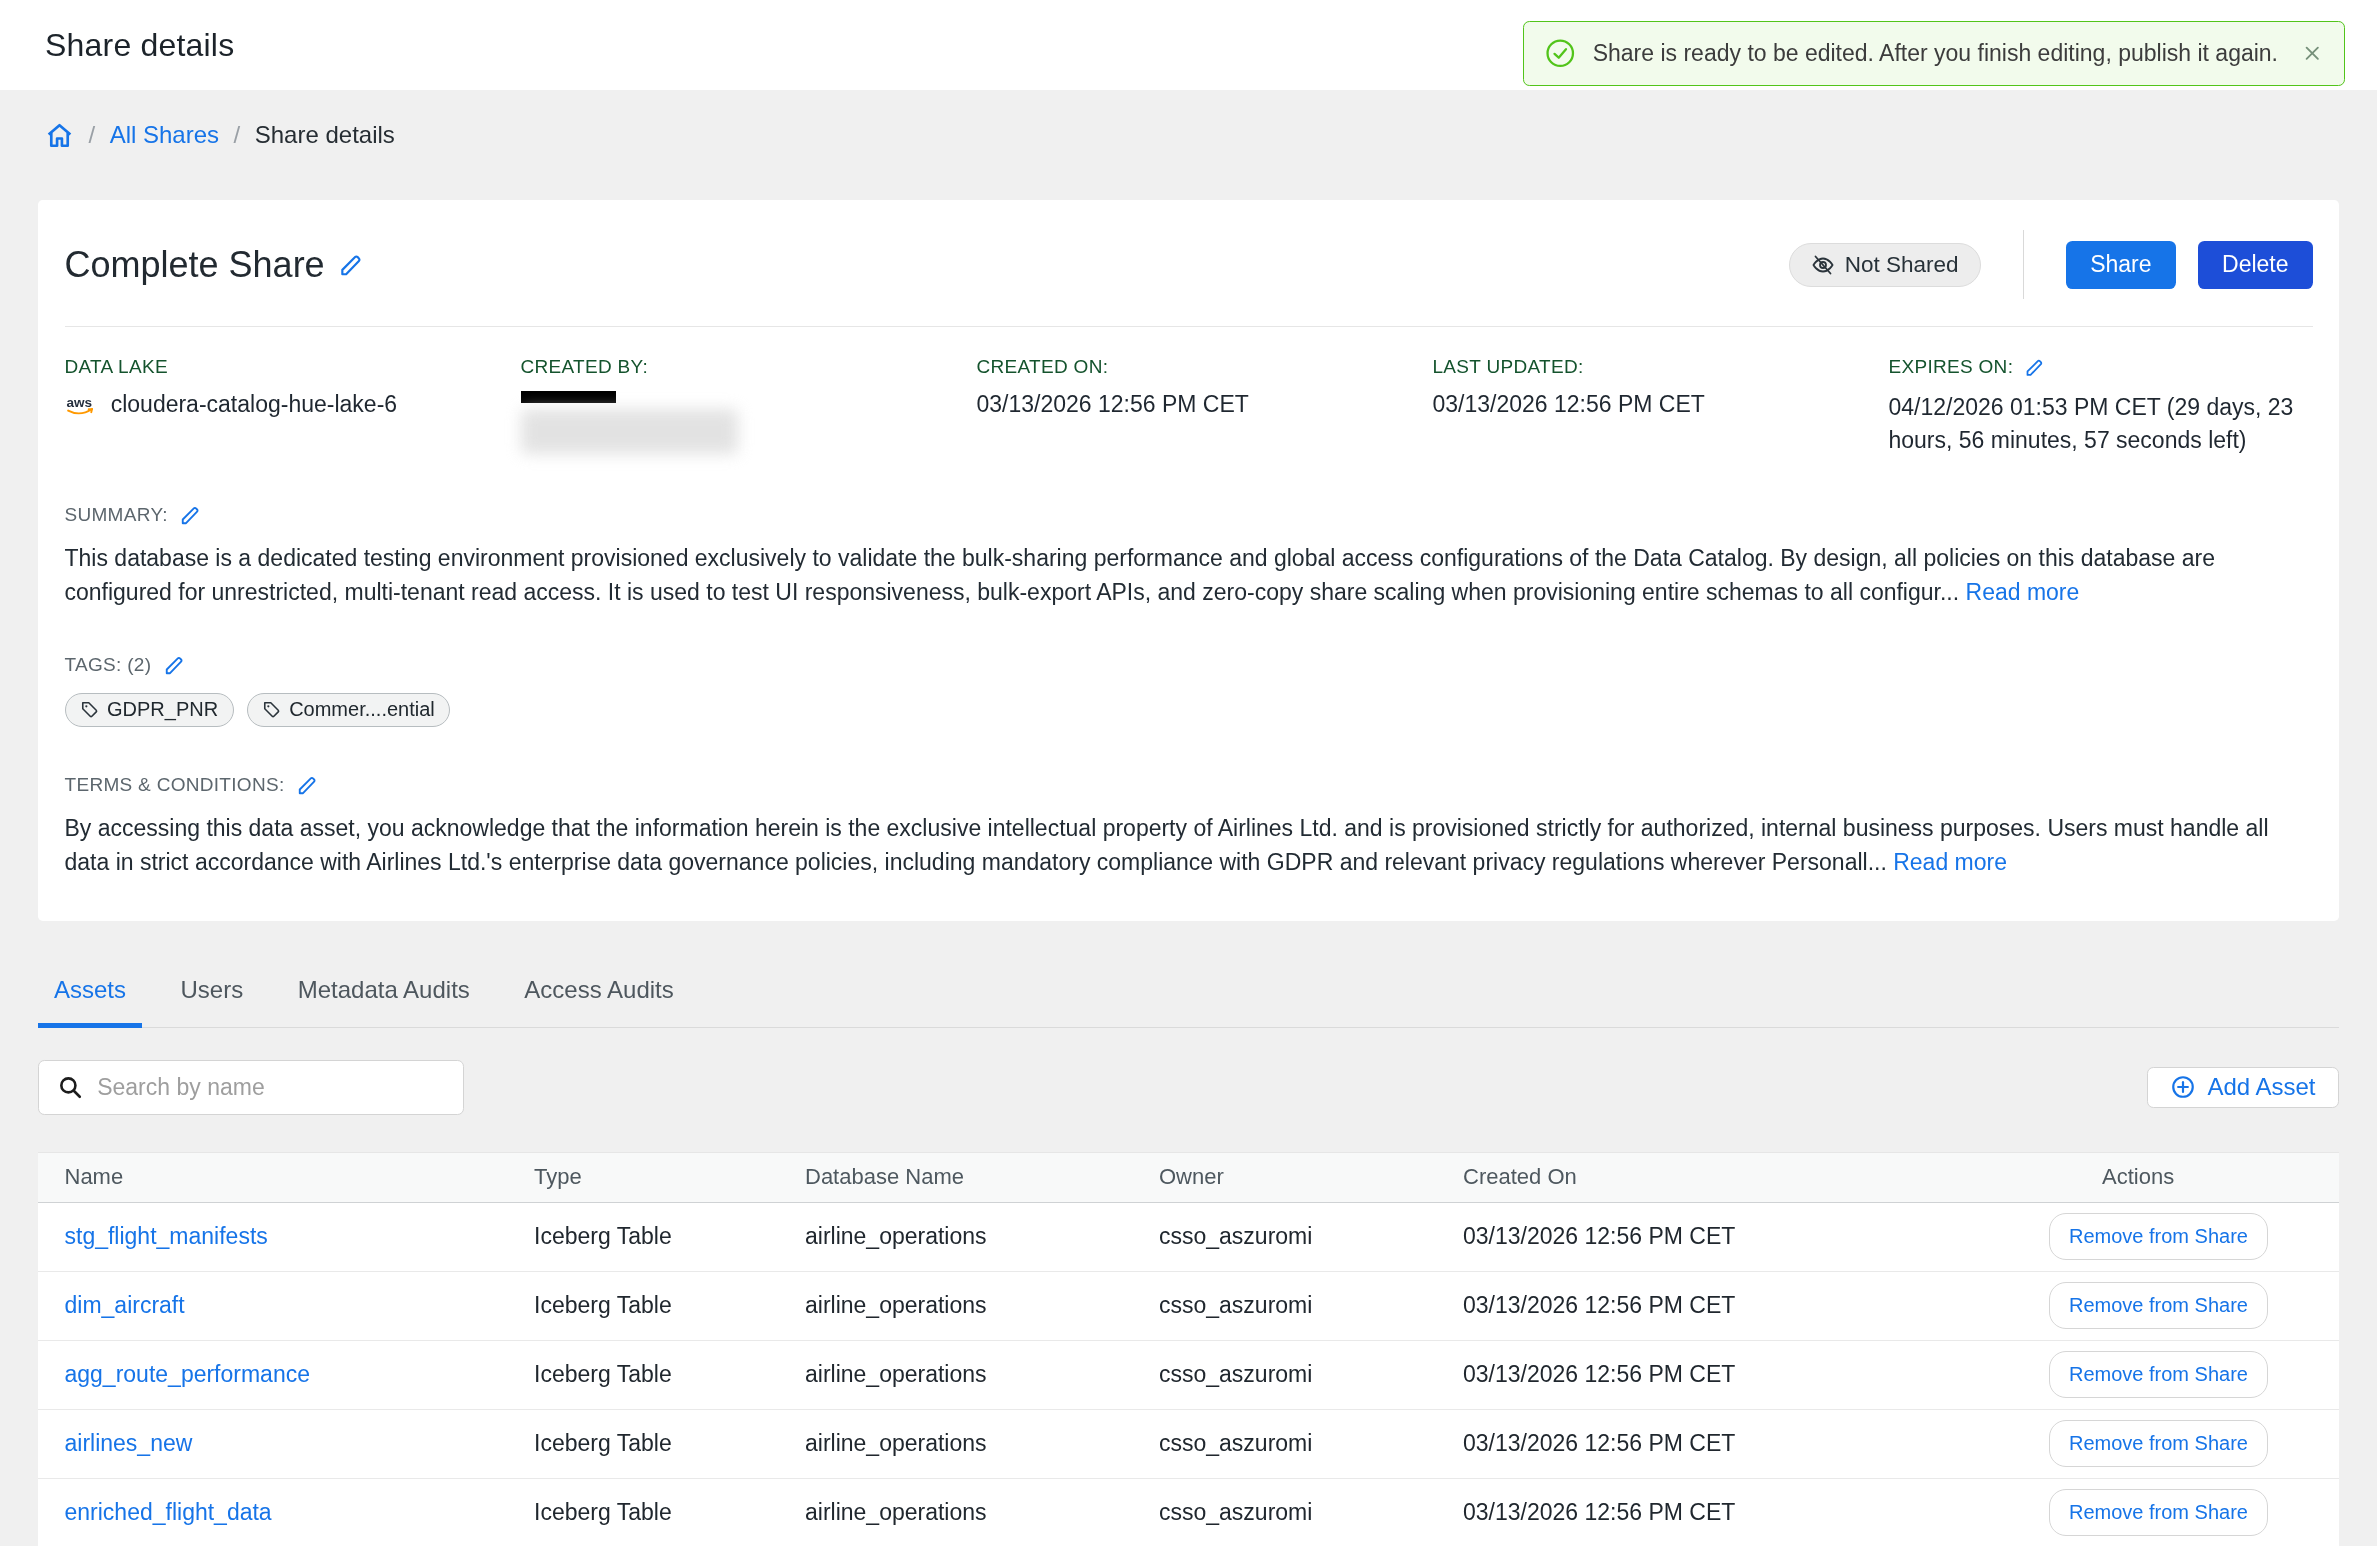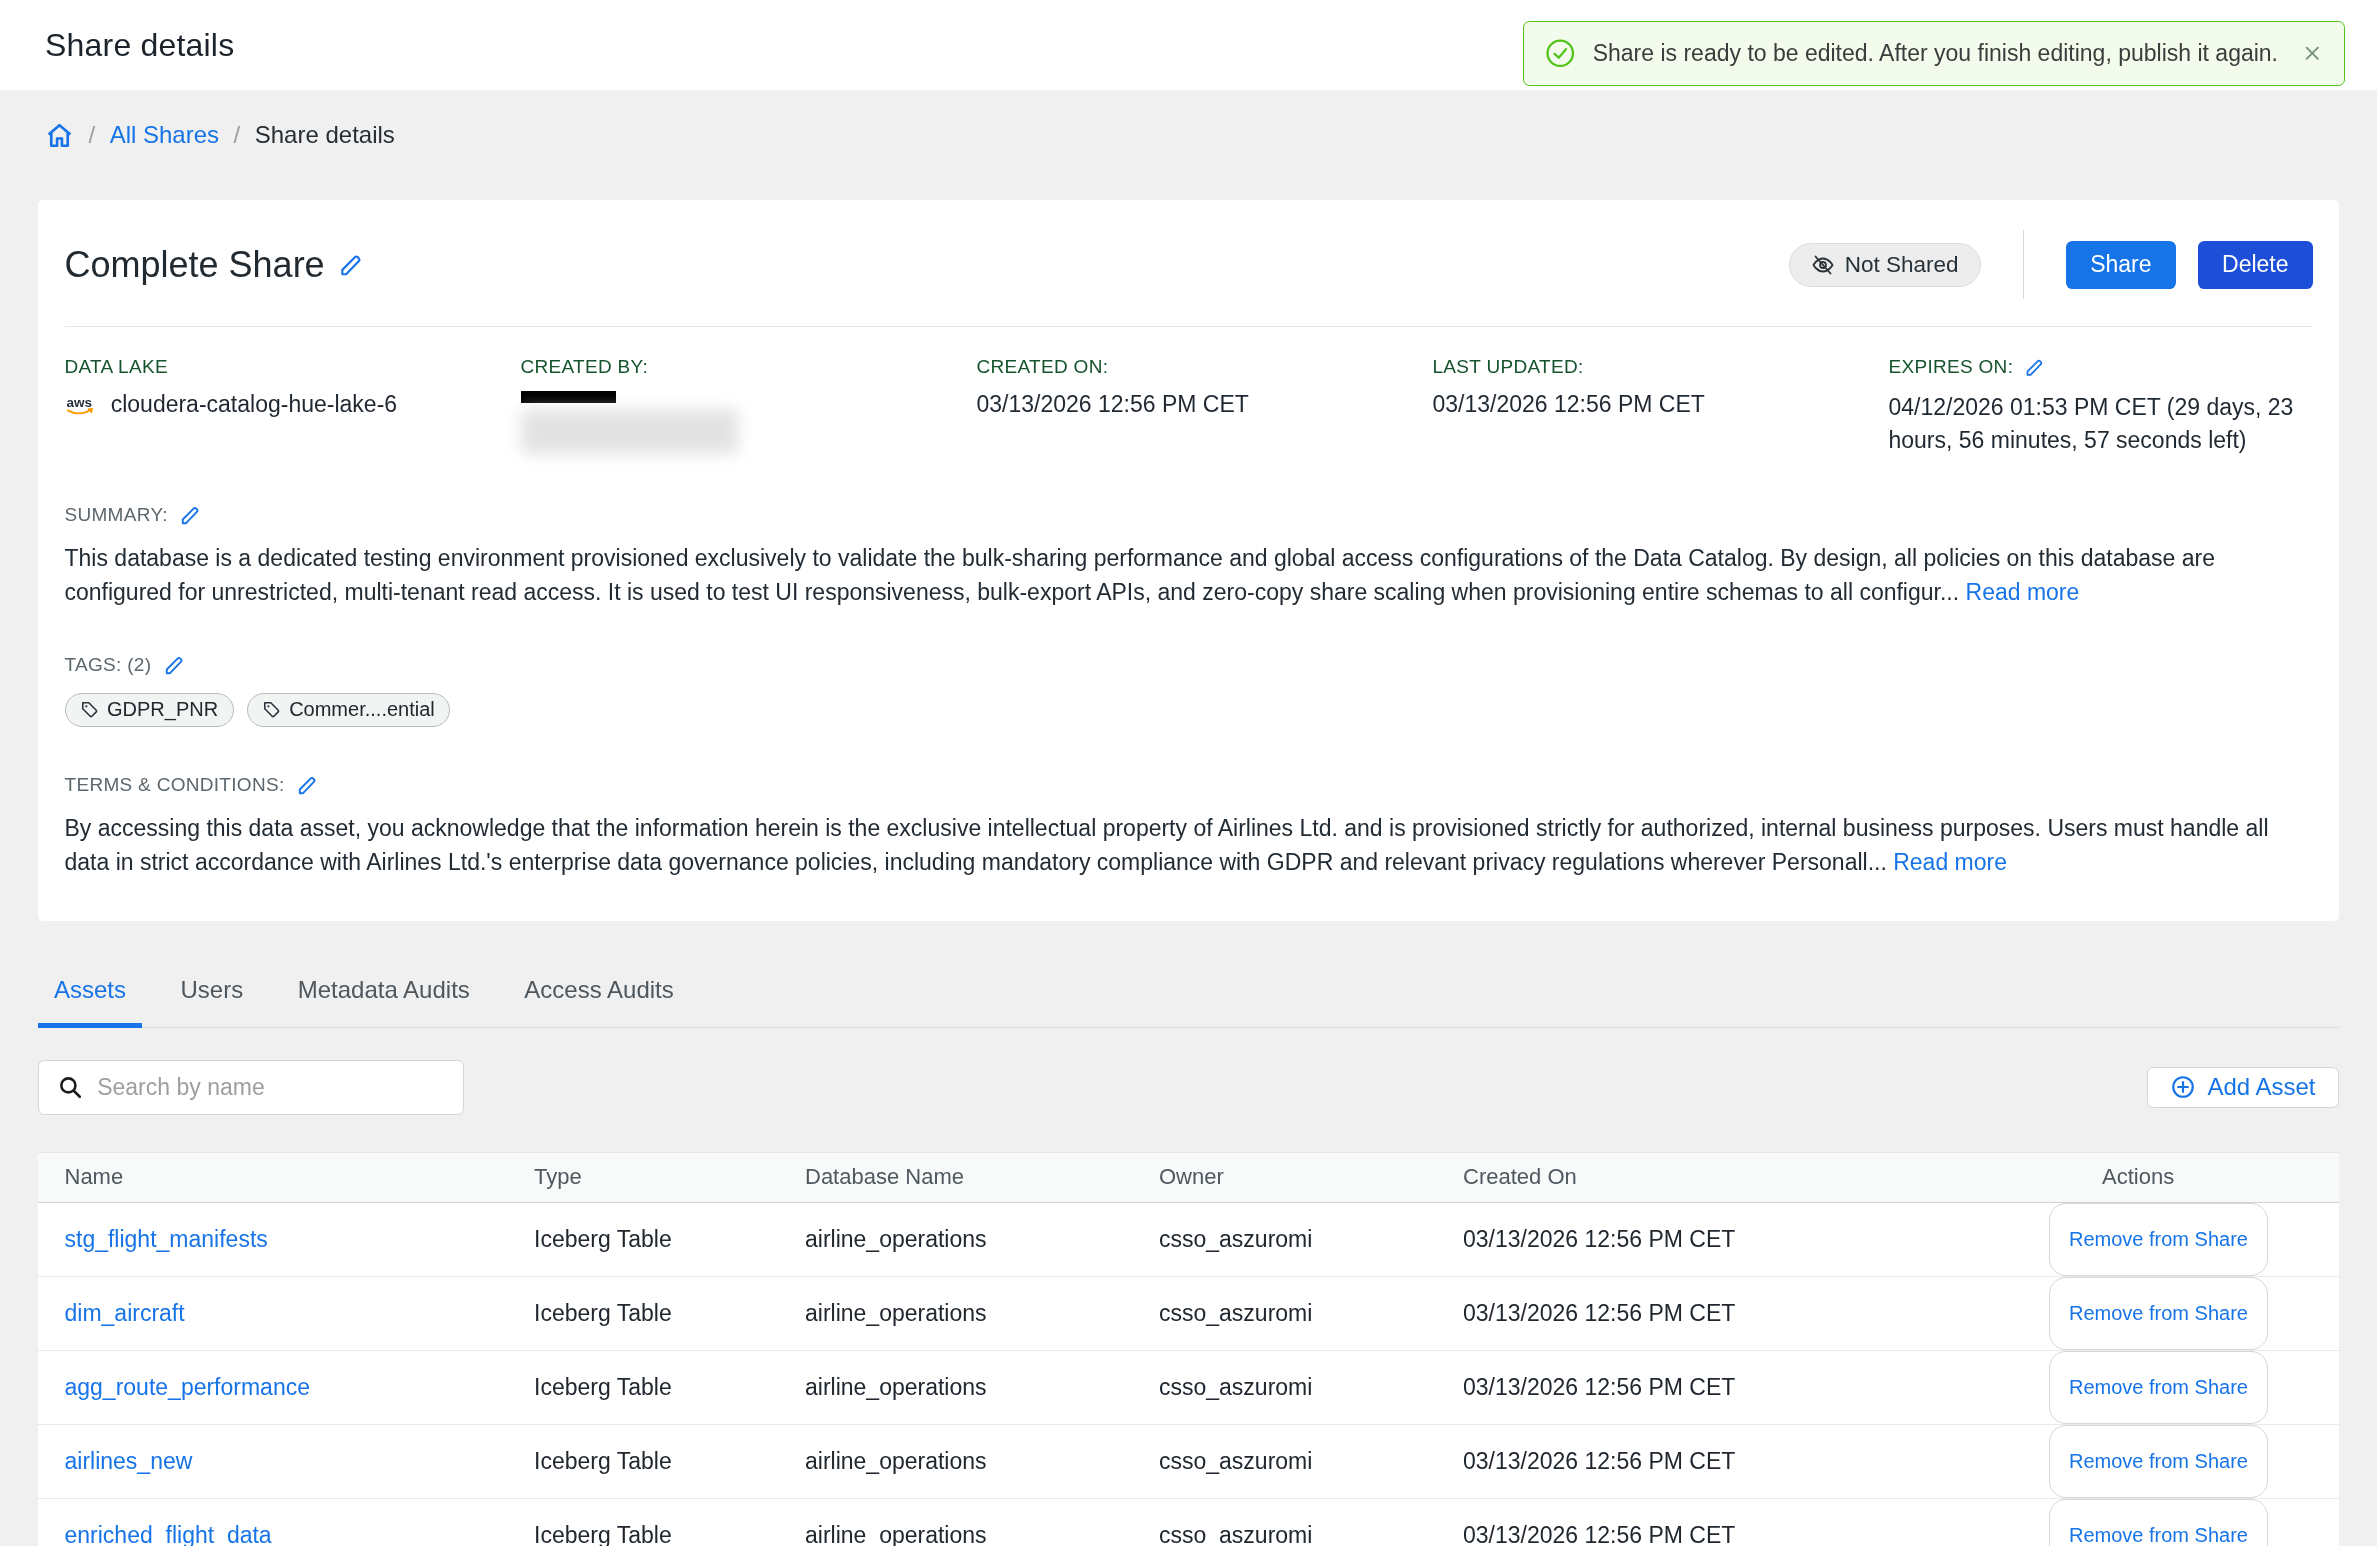--- a/index.html
+++ b/index.html
@@ -77,21 +77,21 @@
 
   
   .table-wrap { margin:37px 38px 0; background:#ffffff; }
   table { width:100%; border-collapse:collapse; table-layout:fixed; }
   thead th { height:50px; background:#f8f9f9; text-align:left; font-size:22px; font-weight:500; color:#4e585f;
              border-top:0.8px solid #e6e6e6; border-bottom:1.6px solid #cfd2d4; }
   tbody td { height:69px; border-bottom:0.8px solid #e9e9e9; font-size:23px; color:#20272e; }
   th.c-name, td.c-name { padding-left:26.5px; }
   th.c-actions { padding-left:53px; }
   td.c-name a { color:#1674e8; text-decoration:none; cursor:pointer; }
-  .remove-btn { background:#ffffff; border:1.6px solid #d6d6d6; border-radius:17px; padding:24px 19px; font-size:20px;
+  .remove-btn { background:#ffffff; border:1.6px solid #d6d6d6; border-radius:17px; padding:11px 19px; font-size:20px;
                 color:#1674e8; cursor:pointer; font-family:"Liberation Sans",sans-serif; }
   svg { display:block; }
 </style>
 </head>
 <body>
 
 <div class="top-header">
   <div class="page-title">Share details</div>
 </div>
 

